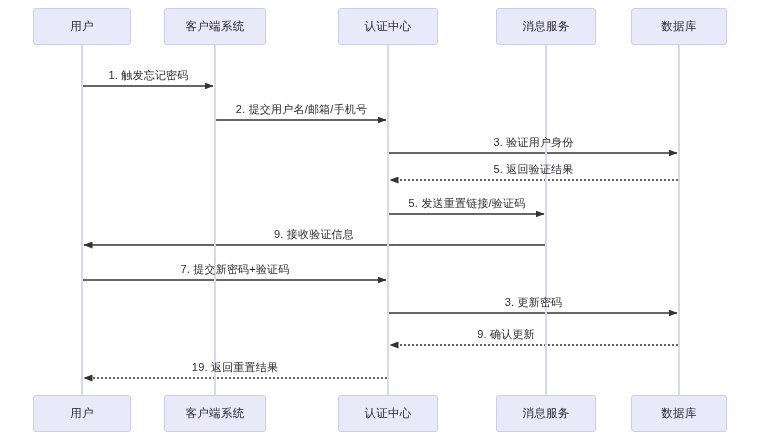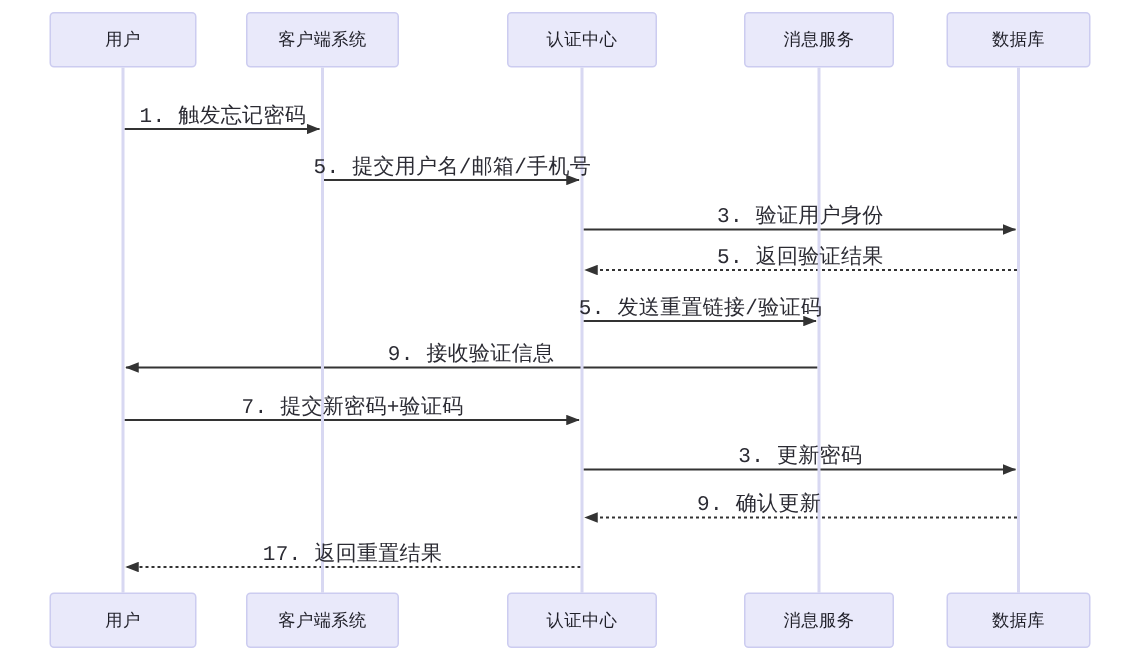--- a/index.html
+++ b/index.html
@@ -13,24 +13,23 @@
   .actor-box{
     position:absolute;box-sizing:border-box;
     background:#e9e9fa;border:1px solid #ccccf0;border-radius:3px;
     display:flex;align-items:center;justify-content:center;
     font-size:11.5px;color:#1f1f28;letter-spacing:.3px;
   }
   .lifeline{
     position:absolute;width:2px;background:#d8d8f2;
   }
   .msg-label{
-    position:absolute;font-size:14px;color:#2b2b33;
+    position:absolute;font-size:11px;color:#2b2b33;
     white-space:nowrap;transform:translateX(-50%);
     letter-spacing:.2px;
-    font-family:Liberation Mono, monospace;
   }
   svg.lines{position:absolute;left:0;top:0;width:762px;height:442px;overflow:visible;}
 </style>
 </head>
 <body>
 
 <div id="diagram">
   <svg class="lines">
     <defs>
       <marker id="ah" markerWidth="9" markerHeight="7" refX="8.5" refY="3.5" orient="auto" markerUnits="userSpaceOnUse">
@@ -89,23 +88,23 @@
       </div>
       <div class="actor-box" style="left: 496px; top: 395px; width: 100px; height: 37px;">
         <span>消息服务</span>
       </div>
       <div class="actor-box" style="left: 631px; top: 395px; width: 96px; height: 37px;">
         <span>数据库</span>
       </div>
     </div>
   <div id="labels">
       <div class="msg-label" style="left: 148.5px; top: 68px;">1. 触发忘记密码</div>
-      <div class="msg-label" style="left: 301.5px; top: 102px;">5. 提交用户名/邮箱/手机号</div>
+      <div class="msg-label" style="left: 301.5px; top: 102px;">2. 提交用户名/邮箱/手机号</div>
       <div class="msg-label" style="left: 533.5px; top: 135px;">3. 验证用户身份</div>
       <div class="msg-label" style="left: 533.5px; top: 162px;">5. 返回验证结果</div>
       <div class="msg-label" style="left: 467px; top: 196px; text-align: right;">5. 发送重置链接/验证码</div>
       <div class="msg-label" style="left: 314px; top: 227px;">9. 接收验证信息</div>
       <div class="msg-label" style="left: 235px; top: 262px;">7. 提交新密码+验证码</div>
       <div class="msg-label" style="left: 533.5px; top: 295px;">3. 更新密码</div>
       <div class="msg-label" style="left: 506px; top: 327px;">9. 确认更新</div>
-      <div class="msg-label" style="left: 235px; top: 360px;">17. 返回重置结果</div>
+      <div class="msg-label" style="left: 235px; top: 360px;">19. 返回重置结果</div>
     </div>
 </div>
 
 </body></html>

